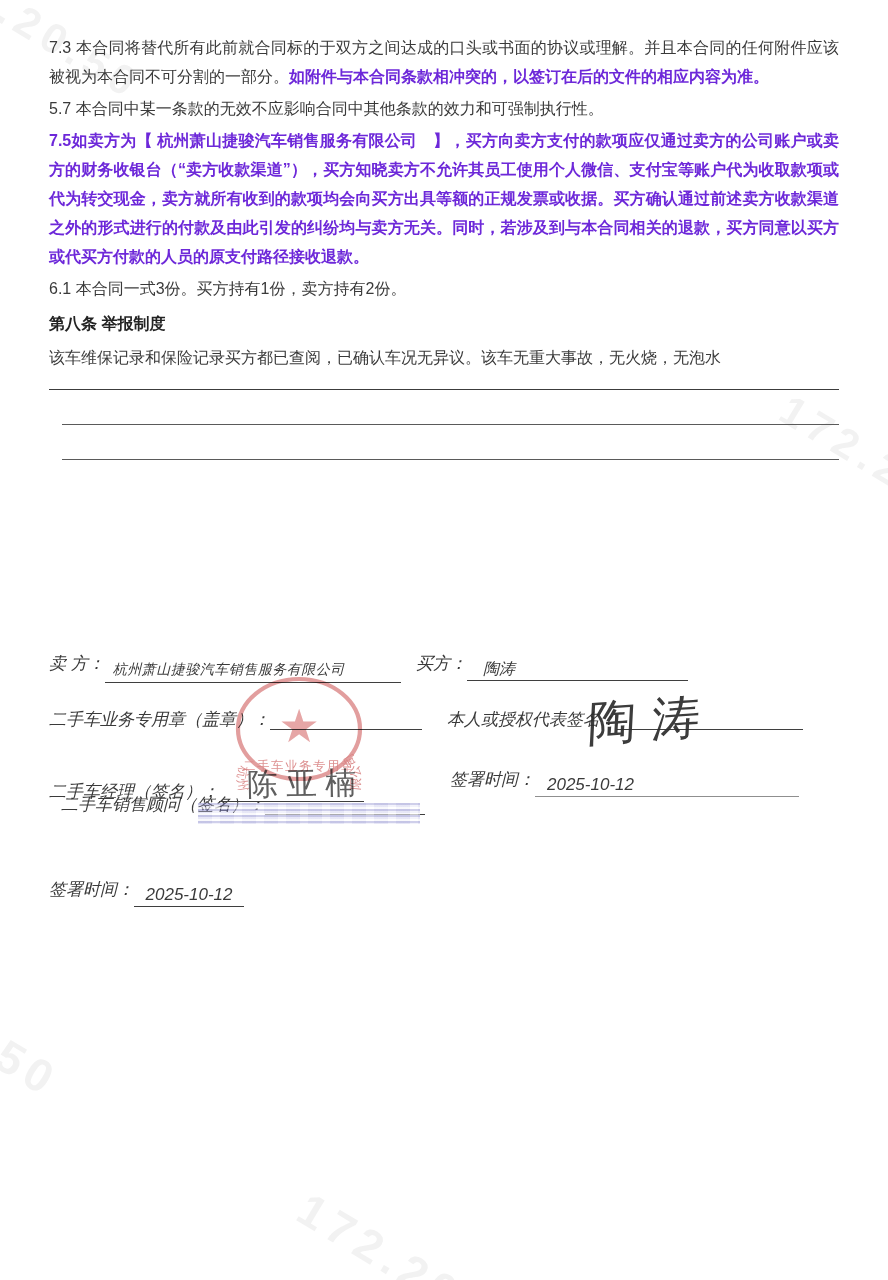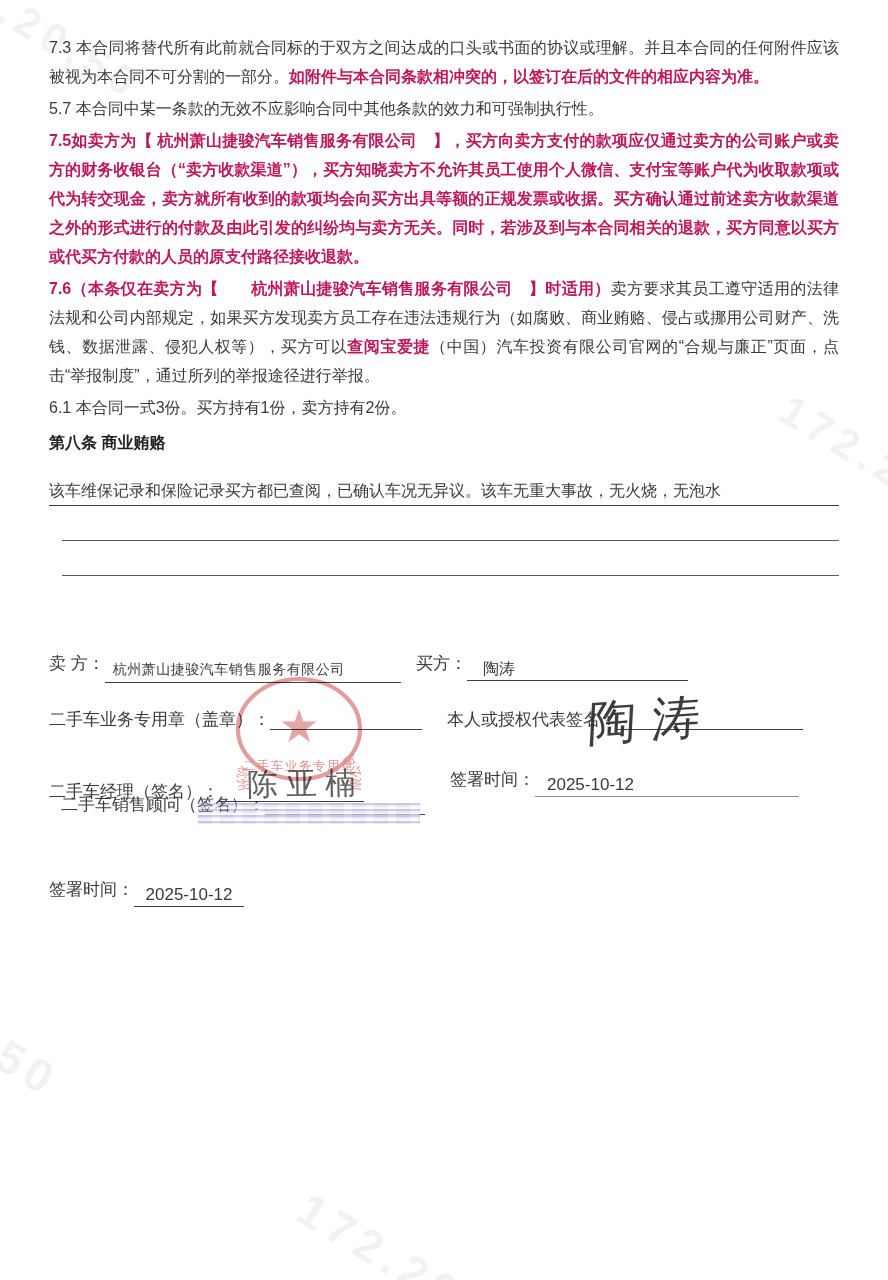--- a/index.html
+++ b/index.html
@@ -18,30 +18,30 @@
   .wm1{left:-64px;top:-60px;}
   .wm2{left:796px;top:386px;}
   .wm3{left:-160px;top:924px;font-size:46px;}
   .wm4{left:316px;top:1182px;font-size:46px;}
   
   .doc-text{
     position:absolute;left:49px;top:33px;width:790px;
     font-size:16px;line-height:29px;text-align:justify;
   }
   .doc-text p{margin:0 0 3px 0;}
-  .b{font-weight:700;color:#be185d;}
+  .b{font-weight:700;color:#6d28d9;}
   .heading{font-weight:700;color:#232323;margin-top:6px !important;}
   
   .note-line{
-    border-bottom:1.6px solid #3c3c3c;padding-bottom:1px;margin-top:20px;
+    border-bottom:1.6px solid #3c3c3c;padding-bottom:18px;margin-top:6px;
     line-height:27px;white-space:nowrap;overflow:hidden;
   }
   .blank-line{height:34px;border-bottom:1.2px solid #5a5a5a;margin-left:13px;}
   
-  .sig-row{position:absolute;font-size:17px;color:#3a3a3a;white-space:nowrap;}
+  .sig-row{position:absolute;font-size:17px;color:#3a3a3a;white-space:nowrap;font-style:italic;}
   .uline{
     display:inline-block;border-bottom:1.6px solid #3f3f3f;
     height:21px;vertical-align:-5px;font-size:16px;
   }
   .uline.gray{border-bottom-color:#8f8f8f;}
   .padL{padding-left:16px;}
   .r1l{left:49px;top:652px;}
   .r1l .uline{width:288px;font-size:14px;padding-left:8px;letter-spacing:0.5px;}
   .r1r{left:416px;top:652px;}
   .r1r .uline{width:205px;}
@@ -89,23 +89,22 @@
 
 <div class="wm wm1">172.20.50</div>
 <div class="wm wm2">172.20.50</div>
 <div class="wm wm3">172.20.50</div>
 <div class="wm wm4">172.20.50</div>
 
 <div class="doc-text">
   <p><span>7.3  本合同将替代所有此前就合同标的于双方之间达成的口头或书面的协议或理解。并且本合同的任何附件应该被视为本合同不可分割的一部分。</span><span class="b">如附件与本合同条款相冲突的，以签订在后的文件的相应内容为准。</span></p>
   <p>5.7  本合同中某一条款的无效不应影响合同中其他条款的效力和可强制执行性。</p>
   <p class="b">7.5如卖方为【 杭州萧山捷骏汽车销售服务有限公司　】，买方向卖方支付的款项应仅通过卖方的公司账户或卖方的财务收银台（“卖方收款渠道”），买方知晓卖方不允许其员工使用个人微信、支付宝等账户代为收取款项或代为转交现金，卖方就所有收到的款项均会向买方出具等额的正规发票或收据。买方确认通过前述卖方收款渠道之外的形式进行的付款及由此引发的纠纷均与卖方无关。同时，若涉及到与本合同相关的退款，买方同意以买方或代买方付款的人员的原支付路径接收退款。</p>
-  <p><span class="b">7.6（本条仅在卖方为【　　杭州萧山捷骏汽车销售服务有限公司　】时适用）</span><span>卖方要求其员工遵守适用的法律法规和公司内部规定，如果买方发现卖方员工存在违法违规行为（如腐败、商业贿赂、侵占或挪用公司财产、洗钱、数据泄露、侵犯人权等），买方可以</span><span class="b">查阅宝爱捷</span><span>（中国）汽车投资有限公司官网的“合规与廉正”页面，点击“举报制度”，通过所列的举报途径进行举报。</span></p>
   <p>6.1  本合同一式3份。买方持有1份，卖方持有2份。</p>
-  <p class="heading">第八条 商业贿赂</p>
+  <p class="heading">第八条 举报制度</p>
   <div class="note-line"><span>该车维保记录和保险记录买方都已查阅，已确认车况无异议。该车无重大事故，无火烧，无泡水</span></div>
   <div class="blank-line"></div>
   <div class="blank-line"></div>
 </div>
 
 <div class="sig-row r1l">
   <span>卖 方：</span><span class="uline"><span>杭州萧山捷骏汽车销售服务有限公司</span></span>
 </div>
 <div class="sig-row r1r">
   <span>买方：</span><span class="uline padL"><span>陶涛</span></span>

